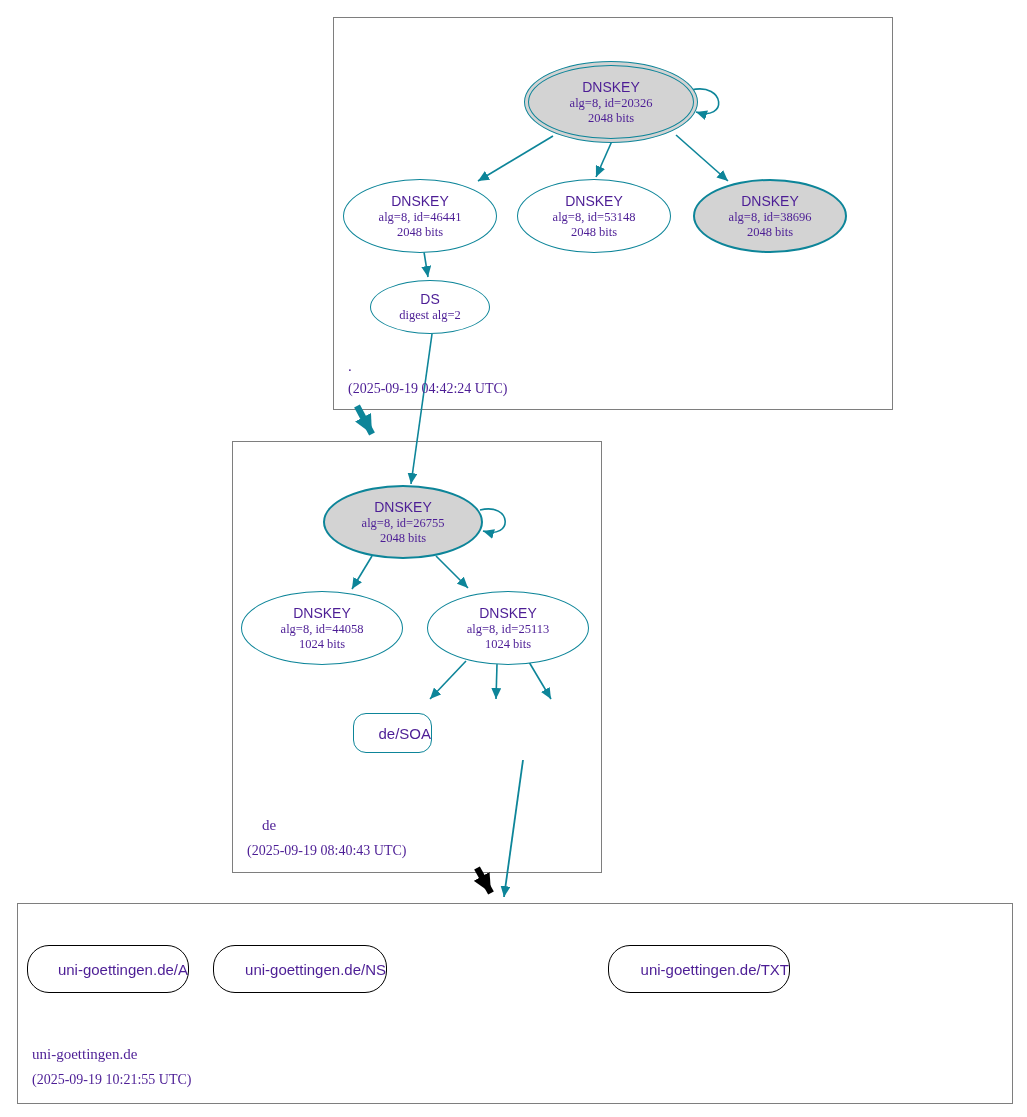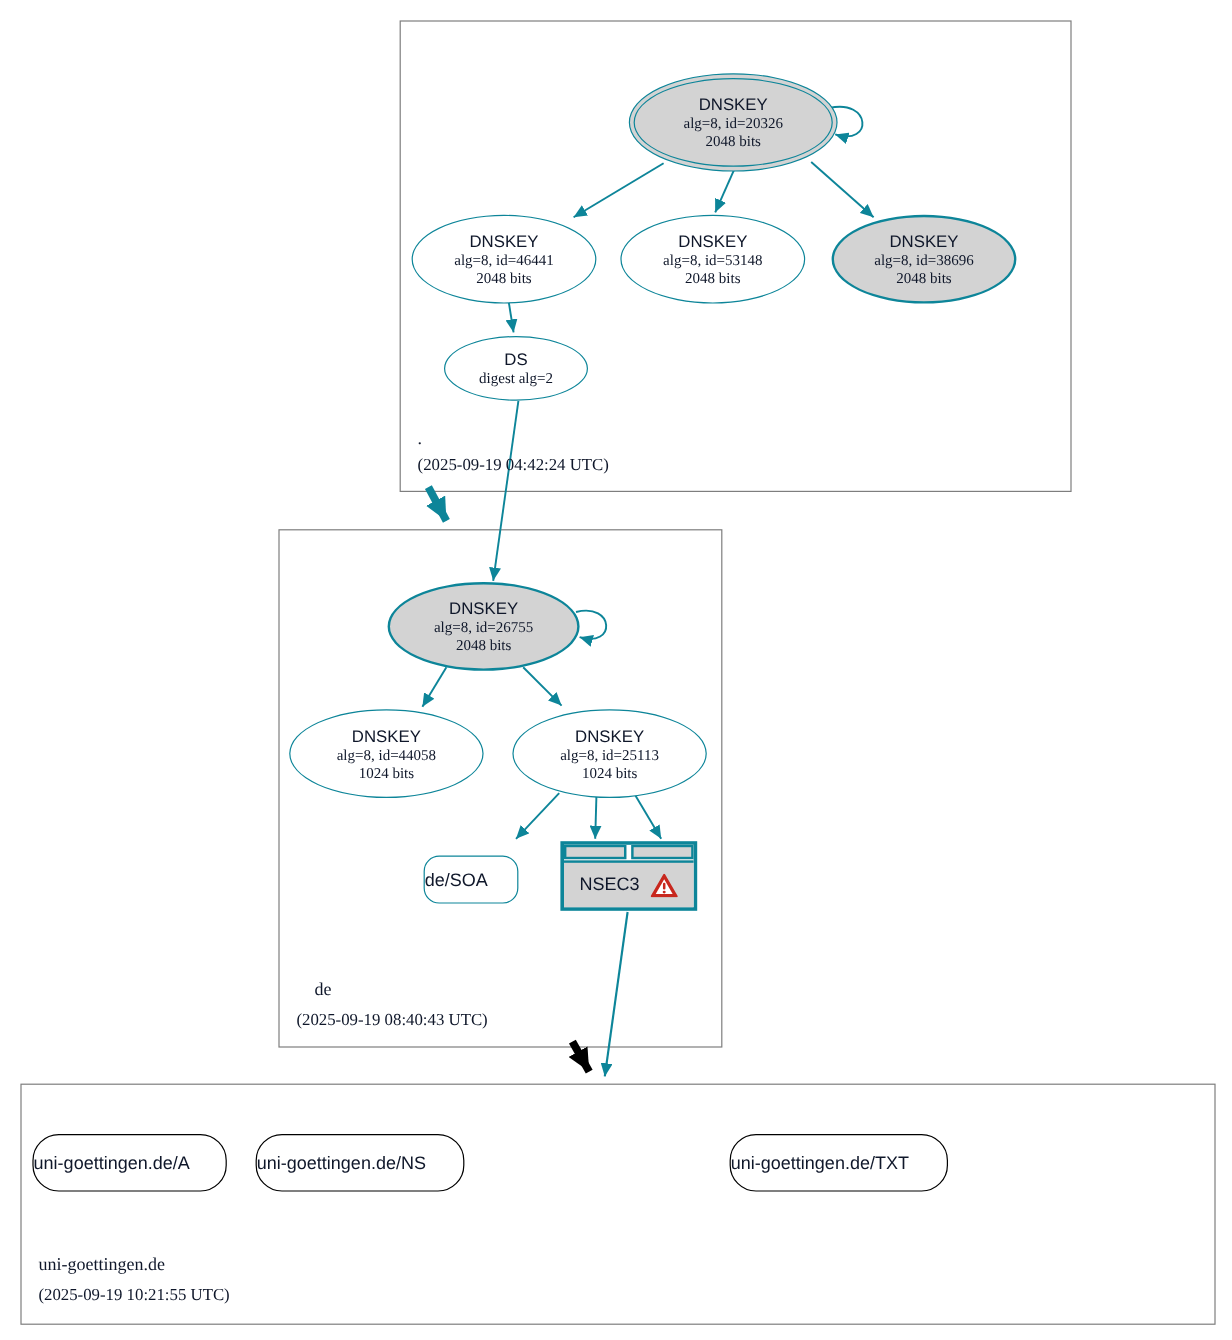--- a/index.html
+++ b/index.html
@@ -2,35 +2,35 @@
 <html><head>
 <meta charset="utf-8">
 <style>
   :root{
     --teal:#0d8599;
     --gray-fill:#d3d3d3;
     --box-border:#7e7e7e;
   }
   html,body{margin:0;padding:0;background:#fff;}
   .canvas{position:relative;width:1027px;height:1117px;background:#fff;overflow:hidden;
-          font-family:"Liberation Sans",sans-serif;color:#0f172a;}
+          font-family:"Liberation Sans",sans-serif;color:#4c1d95;}
   .zone-box{position:absolute;border:1px solid var(--box-border);z-index:1;background:transparent;}
   .zone-label{position:absolute;font:15px "Liberation Serif",serif;z-index:4;}
   .zone-ts{position:absolute;font:14px "Liberation Serif",serif;z-index:4;}
   .edges{position:absolute;left:0;top:0;z-index:2;pointer-events:none;}
   .ellipse{position:absolute;border-radius:50%;border:1.4px solid var(--teal);background:#fff;
            display:flex;flex-direction:column;align-items:center;justify-content:center;
            text-align:center;box-sizing:border-box;z-index:3;}
   .ellipse.gray{background:var(--gray-fill);}
   .ellipse.thick{border-width:2px;}
   .inner-ring{position:absolute;inset:3px;border:1.6px solid var(--teal);border-radius:50%;pointer-events:none;}
   .node-title{font:14px "Liberation Sans",sans-serif;line-height:17px;}
   .node-detail{font:12.5px "Liberation Serif",serif;line-height:15px;}
   .rrset{position:absolute;height:48px;border:1.6px solid #000;border-radius:22px;background:#fff;
-         display:flex;align-items:center;justify-content:flex-start;
+         display:flex;align-items:center;justify-content:flex-end;
          font:15px "Liberation Sans",sans-serif;box-sizing:border-box;z-index:3;}
   .rrset.teal{border:1.4px solid var(--teal);border-radius:13px;}
   .nsec3{position:absolute;left:467px;top:701px;width:114px;height:58px;border:3px solid var(--teal);
          background:#fff;box-sizing:border-box;z-index:3;display:flex;flex-direction:column;}
   .nsec3-cells{display:flex;gap:4px;height:12px;flex:0 0 auto;}
   .nsec3-cell{flex:1;background:var(--gray-fill);border:2px solid var(--teal);box-sizing:border-box;}
   .nsec3-body{flex:1;margin-top:1px;background:var(--gray-fill);border-top:2px solid var(--teal);
               display:flex;align-items:center;justify-content:center;gap:9px;
               font:15px "Liberation Sans",sans-serif;}
 </style>
@@ -122,35 +122,20 @@
   <div class="ellipse" style="left:427px;top:591px;width:162px;height:74px;">
     <span class="node-title">DNSKEY</span>
     <span class="node-detail">alg=8, id=25113</span>
     <span class="node-detail">1024 bits</span>
   </div>
 
   <div class="rrset teal" style="left:353px;top:713px;width:79px;height:40px;">
     <span>de/SOA</span>
   </div>
 
-  <div class="nsec3">
-    <div class="nsec3-cells">
-      <div class="nsec3-cell"></div>
-      <div class="nsec3-cell"></div>
-    </div>
-    <div class="nsec3-body">
-      <span>NSEC3</span>
-      <svg width="23" height="20" viewBox="0 0 24 21">
-        <path d="M12 1.2 L22.8 19.8 L1.2 19.8 Z" fill="#c8281e" stroke="#c8281e" stroke-width="2" stroke-linejoin="round"></path>
-        <path d="M12 5 L19.4 17.9 L4.6 17.9 Z" fill="#fff"></path>
-        <rect x="10.9" y="8" width="2.2" height="6" rx="1" fill="#c8281e"></rect>
-        <circle cx="12" cy="16.2" r="1.3" fill="#c8281e"></circle>
-      </svg>
-    </div>
-  </div>
 
   <div class="zone-label" style="left:262px;top:817px;">de</div>
   <div class="zone-ts" style="left:247px;top:843px;">(2025-09-19 08:40:43 UTC)</div>
 
   <div class="rrset" style="left:27px;top:945px;width:162px;">
     <span>uni-goettingen.de/A</span>
   </div>
   <div class="rrset" style="left:213px;top:945px;width:174px;">
     <span>uni-goettingen.de/NS</span>
   </div>

